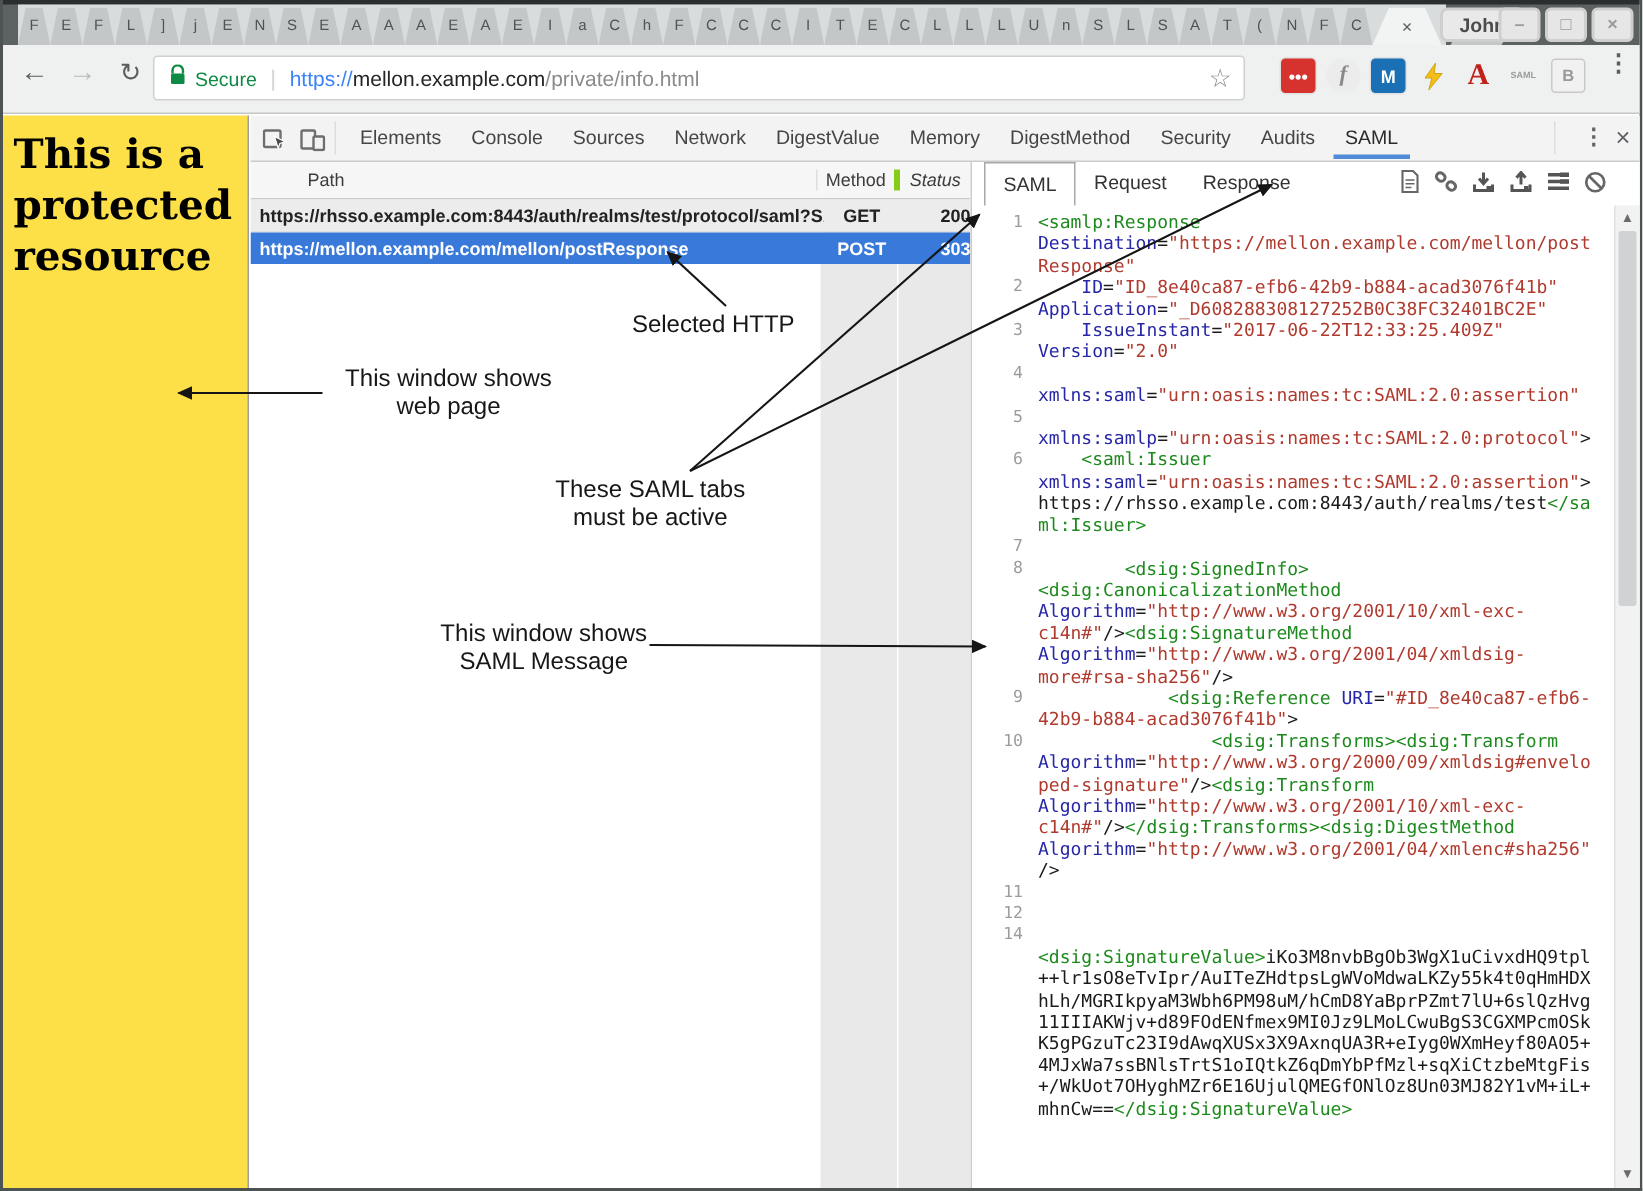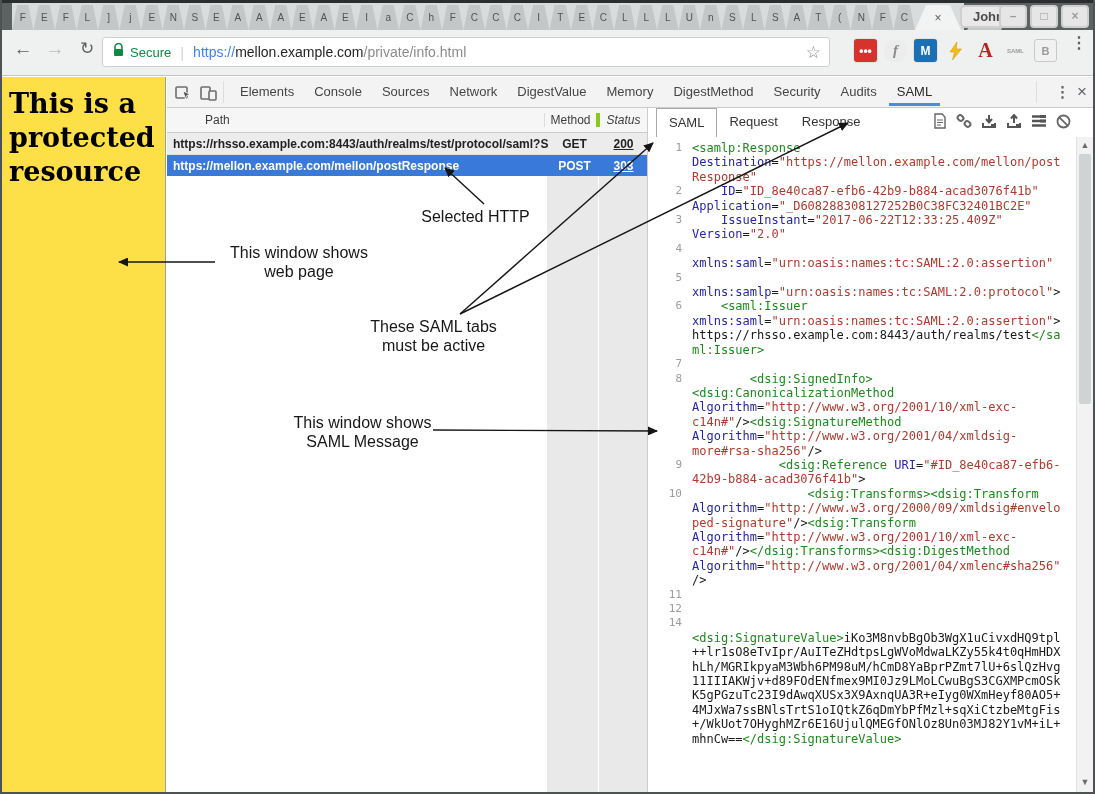--- a/index.html
+++ b/index.html
@@ -64,21 +64,21 @@
   #stripe-method{left:380px;width:51px;}
   #stripe-status{left:432px;width:48px;}
   #network-header{position:absolute;left:0;right:0;top:0;height:25px;background:#f6f6f6;border-bottom:1px solid #ccc;box-sizing:border-box;display:flex;font-size:12px;color:#3c3c3c;align-items:center;}
   .nh-path{flex:1;padding-left:6px;margin-left:32px;}
   .nh-method{width:51px;text-align:center;border-left:1px solid #ddd;}
   .nh-status{width:47px;text-align:center;border-left:4px solid #84cc16;font-style:italic;}
   #network-rows{position:absolute;left:0;right:0;top:25px;}
   .nrow{display:flex;height:21px;align-items:center;font-size:12px;font-weight:bold;color:#222;background:#ececec;border-bottom:1px solid #e0e0e0;}
   .nrow .np{flex:1;padding-left:6px;white-space:nowrap;overflow:hidden;}
   .nrow .nm{width:51px;text-align:center;}
-  .nrow .ns{width:47px;text-align:center;text-decoration:underline;}
+  .nrow .ns{width:47px;text-align:right;}
   .nrow.sel{background:#3879d9;color:#fff;border-bottom:none;}
 
   
   #saml-panel{position:absolute;left:480px;right:0;top:31px;bottom:0;border-left:1px solid #ccc;box-sizing:border-box;background:#fff;}
   #saml-subbar{position:absolute;left:0;right:0;top:0;height:29px;background:#fff;display:flex;align-items:stretch;}
   .stab{padding:0 12px;line-height:28px;font-size:13px;color:#333;}
   .stab.active{border:1px solid #a8a8a8;border-bottom:none;margin-left:8px;background:#fff;}
   #saml-toolbar-icons{position:absolute;right:22px;top:5px;display:flex;gap:9px;align-items:center;}
   #saml-toolbar-icons svg{display:block;}
 

